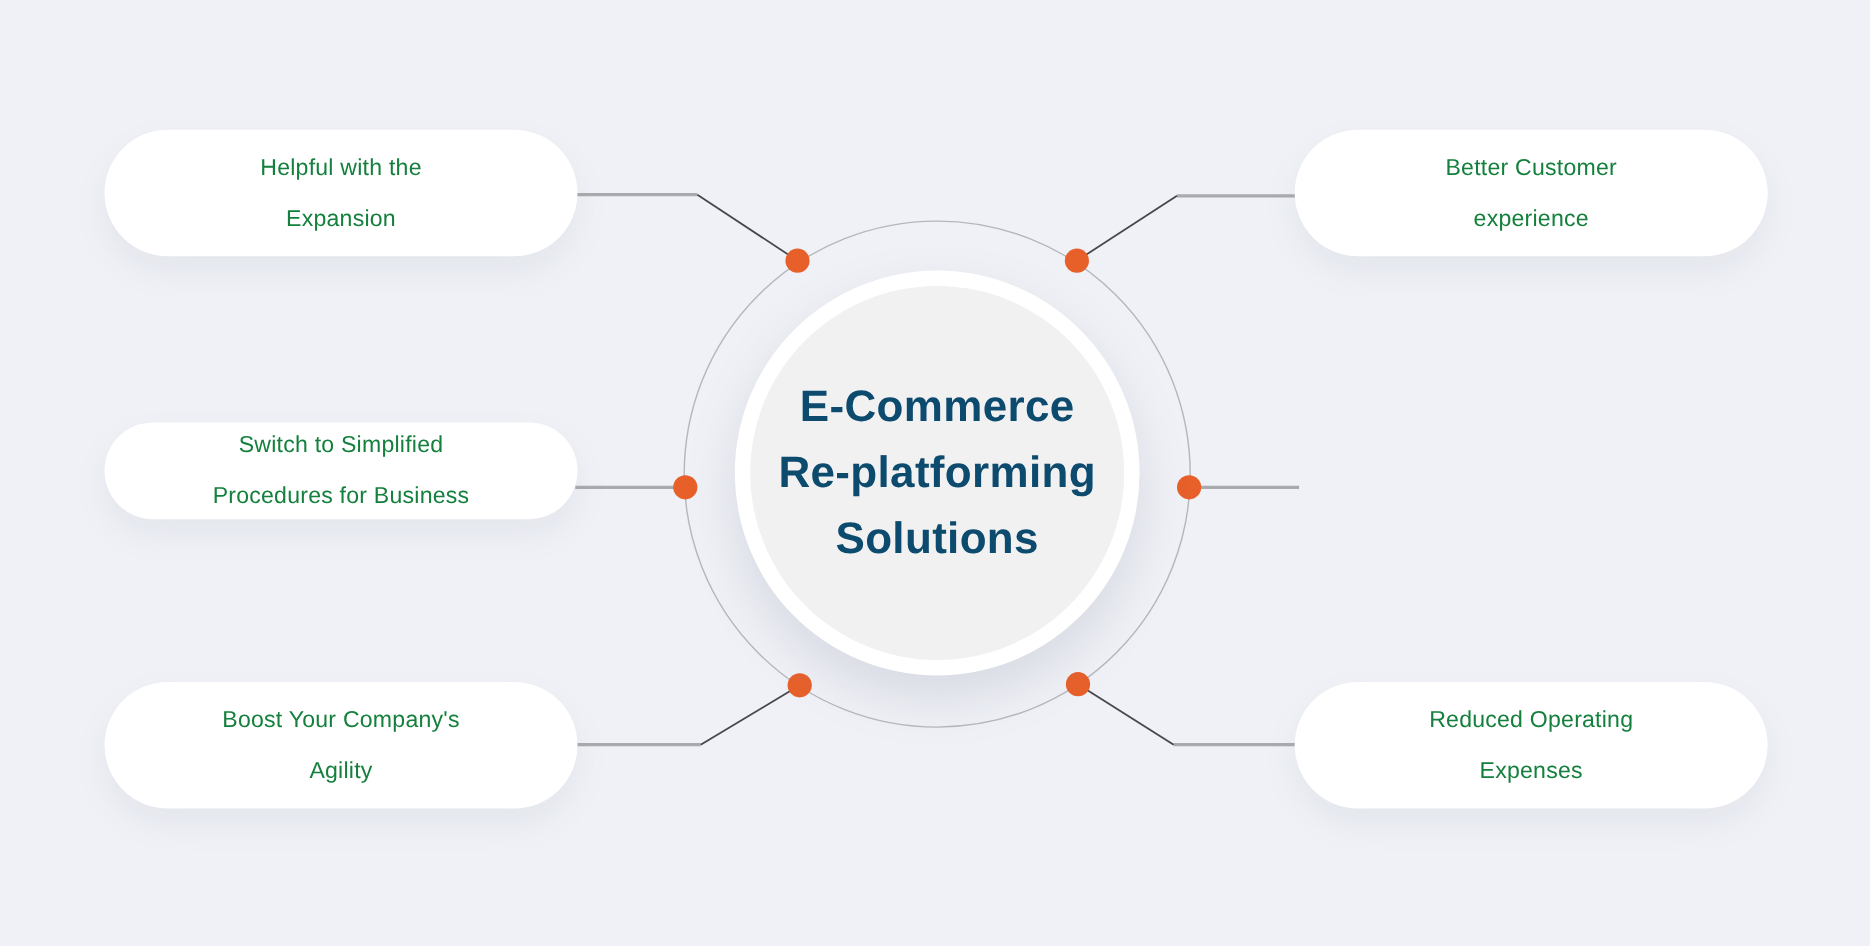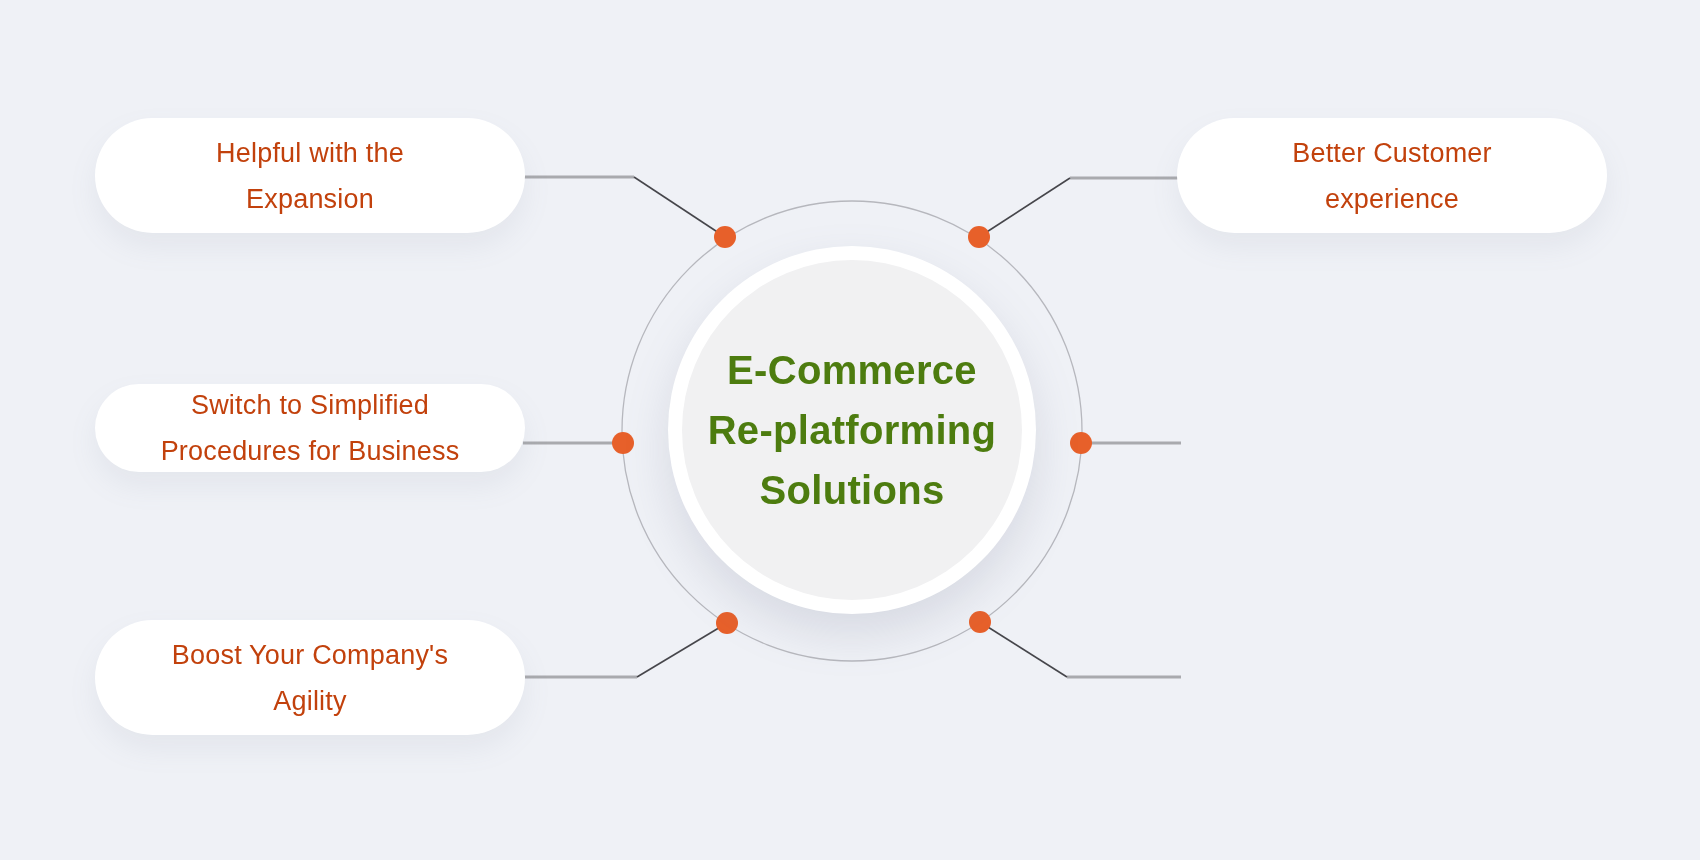--- a/index.html
+++ b/index.html
@@ -27,24 +27,24 @@
     height: 115px;
     background: #ffffff;
     border-radius: 60px;
     box-shadow: 0 14px 28px rgba(130,136,160,0.10);
     display: flex;
     align-items: center;
     justify-content: center;
     text-align: center;
   }
   .pill .label {
-    font-size: 27px;
+    font-size: 21px;
     line-height: 46px;
     font-weight: 500;
-    color: #c2410c;
+    color: #15803d;
     white-space: pre-line;
     letter-spacing: 0.2px;
   }
   .pill-l { left: 95px; }
   .pill-r { left: 1177px; }
   .row-top { top: 118px; }
   .row-mid { top: 384px; height: 88px; }
   .row-bot { top: 620px; }
 
   .center-circle {
@@ -67,21 +67,21 @@
     background: #f1f1f2;
     display: flex;
     align-items: center;
     justify-content: center;
     text-align: center;
   }
   .center-title {
     font-size: 40px;
     line-height: 60px;
     font-weight: 700;
-    color: #4d7c0f;
+    color: #0c4a6e;
     white-space: pre-line;
     letter-spacing: 0.3px;
   }
 </style>
 </head>
 <body>
 
 <div class="canvas">
 
   <svg class="lines-layer" viewBox="0 0 1700 860" xmlns="http://www.w3.org/2000/svg">
@@ -118,20 +118,24 @@
   </div>
   <div class="pill pill-r row-top">
     <span class="label">Better Customer
 experience</span>
   </div>
 
   <div class="pill pill-l row-bot">
     <span class="label">Boost Your Company's
 Agility</span>
   </div>
+  <div class="pill pill-r row-bot">
+    <span class="label">Reduced Operating
+Expenses</span>
+  </div>
 
   <div class="center-circle">
     <div class="center-inner">
       <span class="center-title">E-Commerce
 Re-platforming
 Solutions</span>
     </div>
   </div>
 
 </div>

